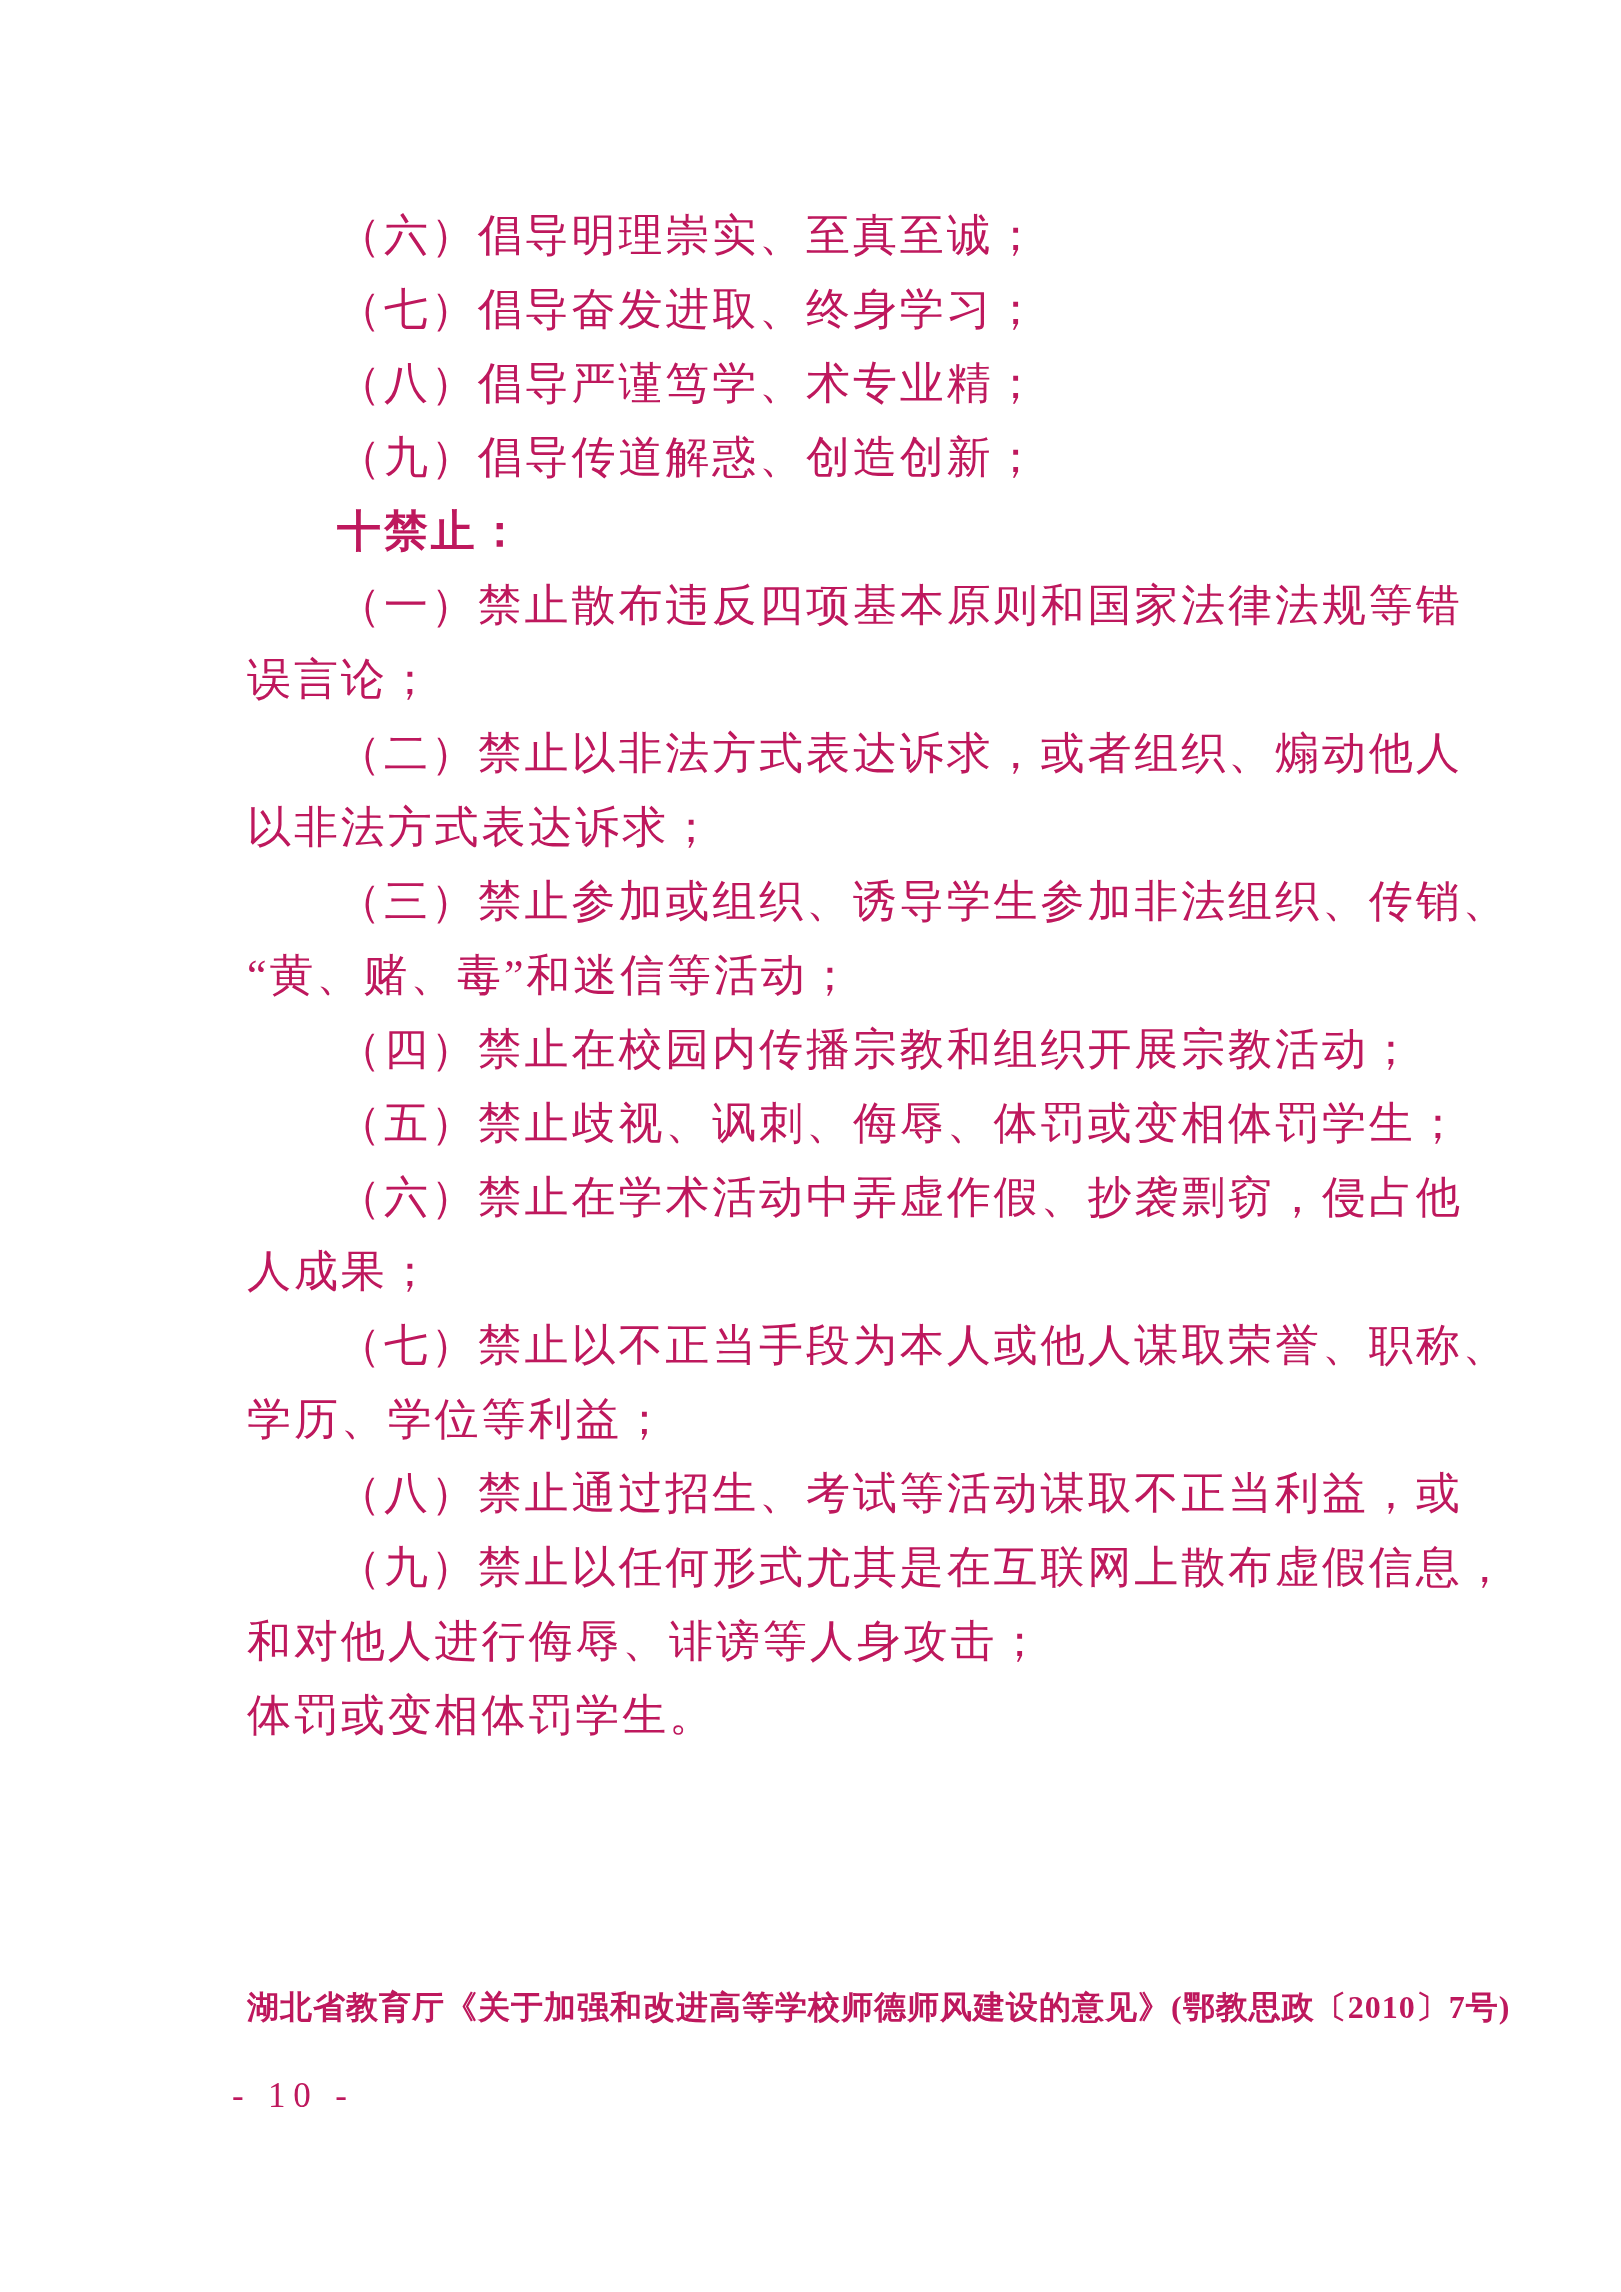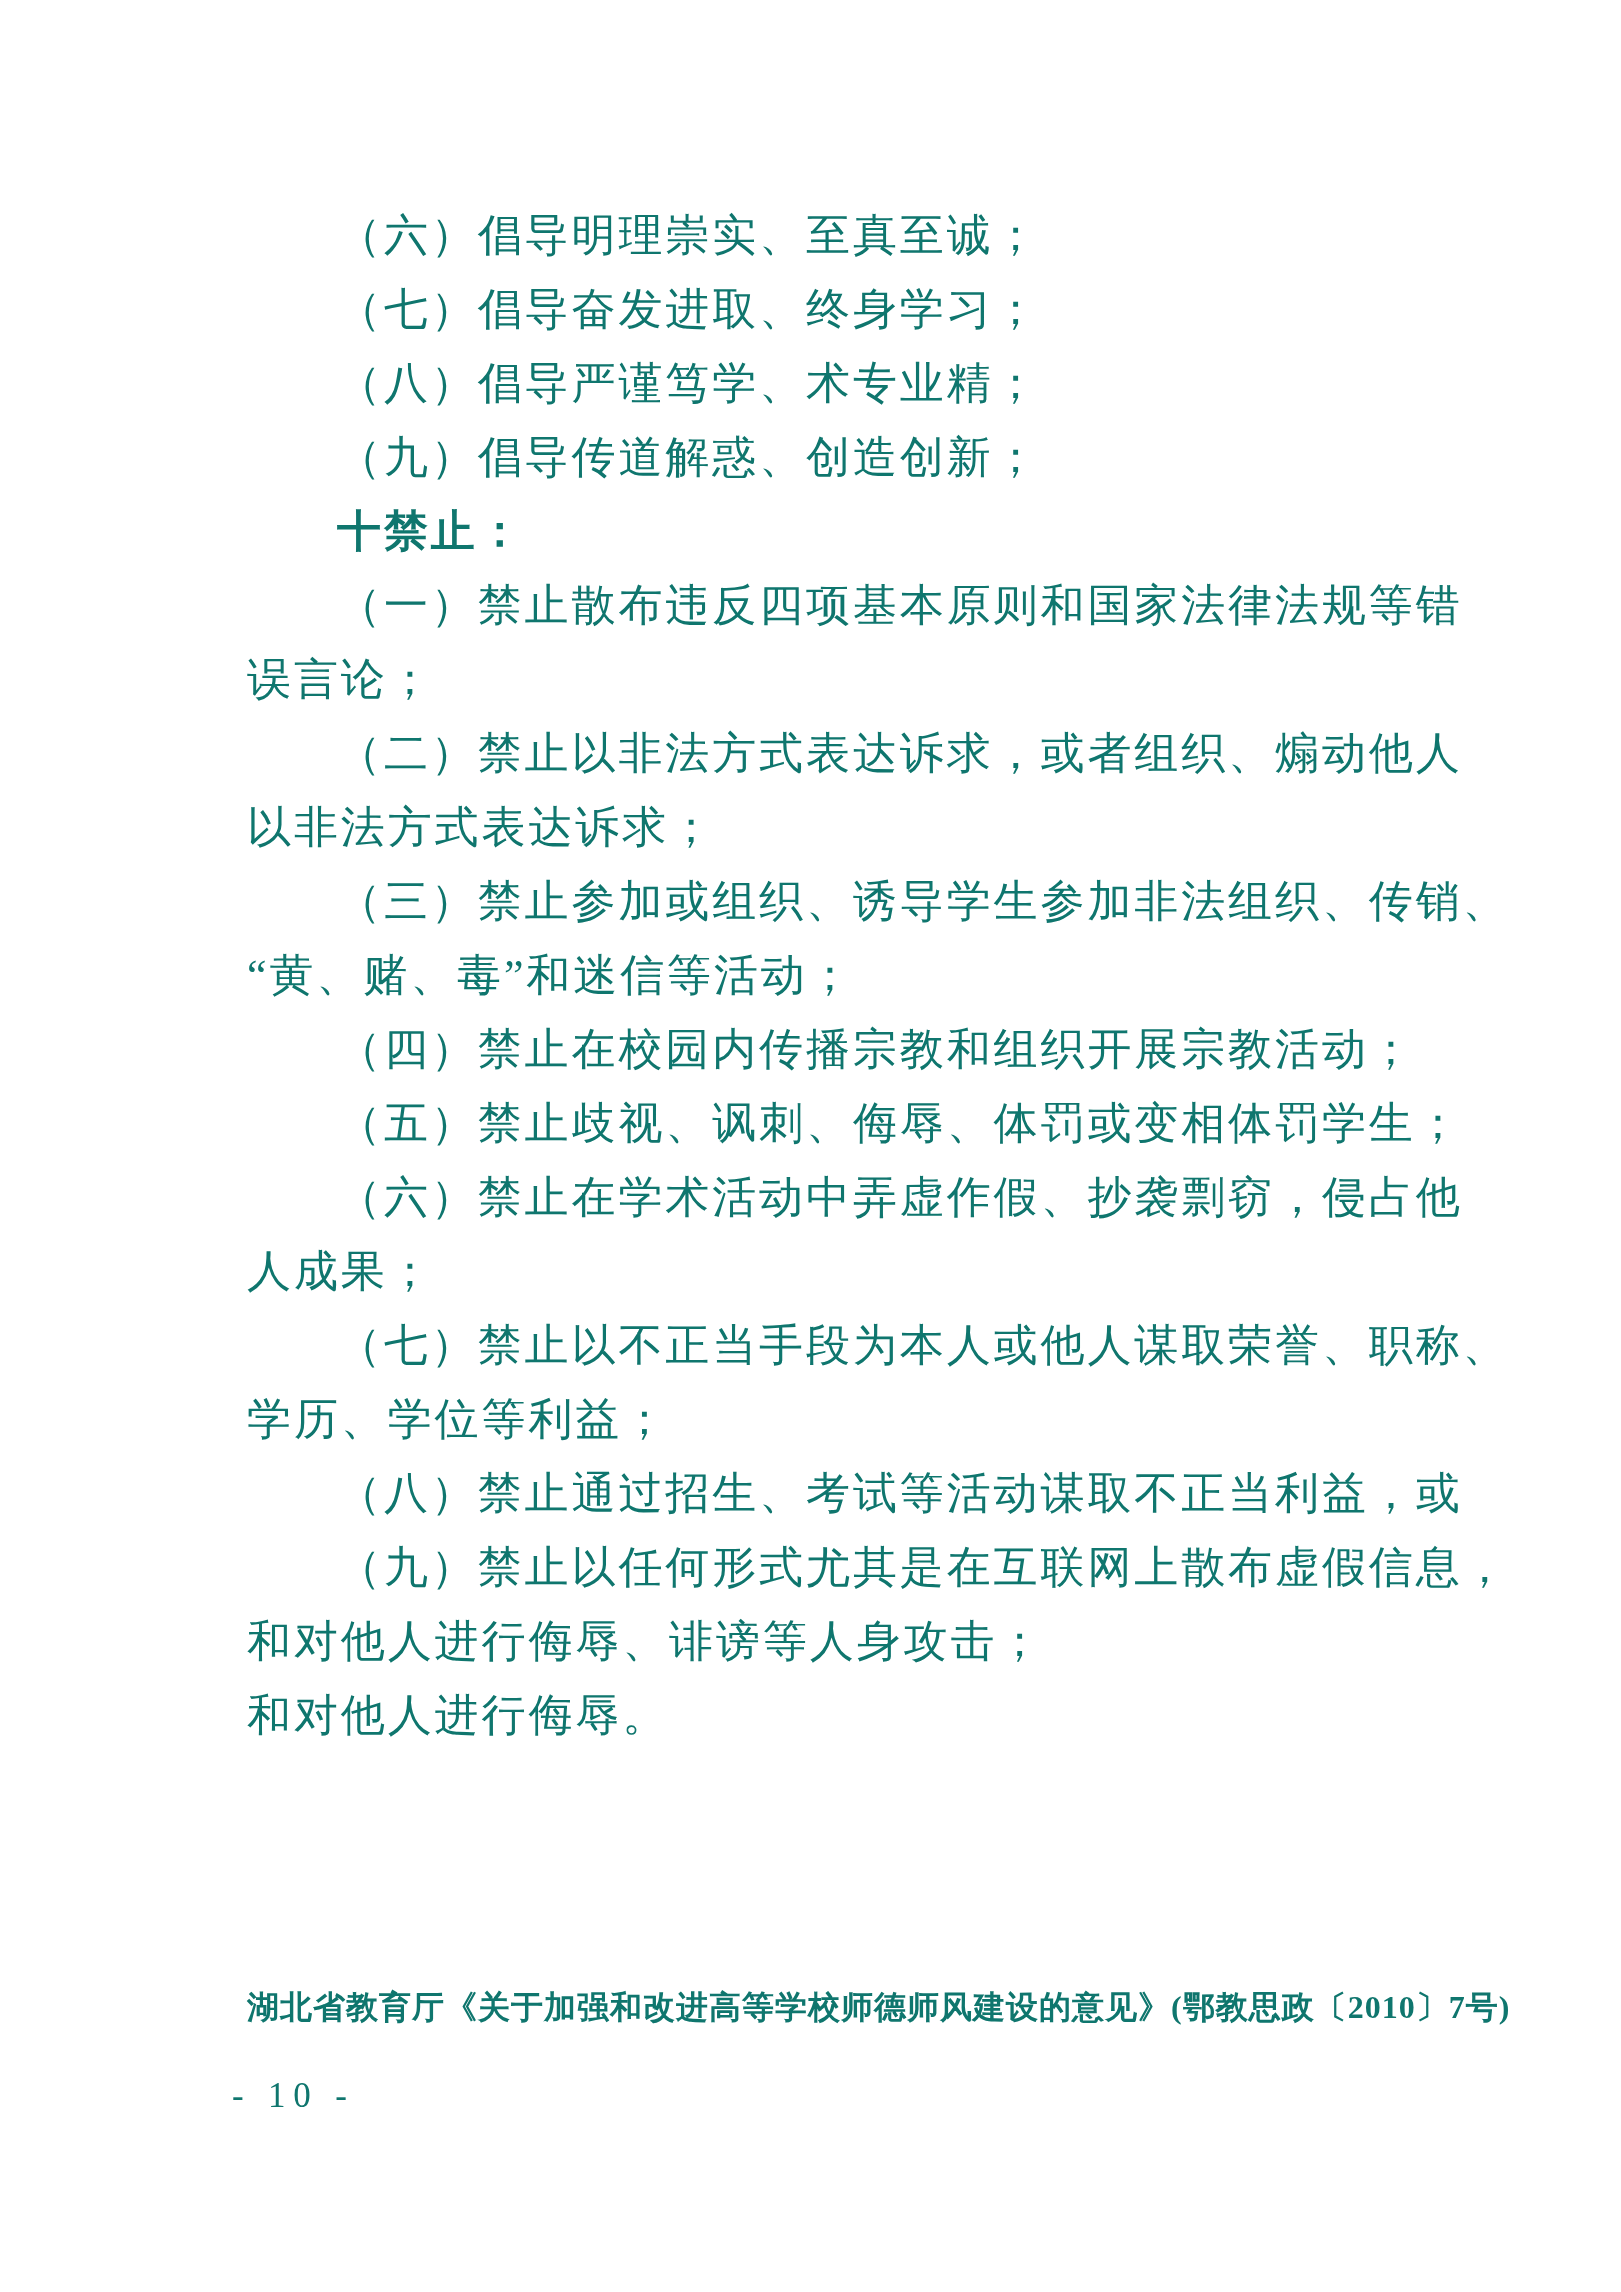--- a/index.html
+++ b/index.html
@@ -7,21 +7,21 @@
     padding: 0;
     background: #e8e8e8;
   }
   .page {
     position: relative;
     width: 1621px;
     height: 2293px;
     margin: 0 auto;
     background: #ffffff;
     font-family: "Liberation Serif", serif;
-    color: #0f766e;
+    color: #be185d;
     overflow: hidden;
   }
   .text-block {
     position: absolute;
     left: 247px;
     top: 199px;
     width: 1149px;
   }
   .line {
     font-size: 44px;
@@ -74,21 +74,21 @@
     <div class="line">“黄、赌、毒”和迷信等活动；</div>
     <div class="line indent">（四）禁止在校园内传播宗教和组织开展宗教活动；</div>
     <div class="line indent">（五）禁止歧视、讽刺、侮辱、体罚或变相体罚学生；</div>
     <div class="line indent">（六）禁止在学术活动中弄虚作假、抄袭剽窃，侵占他</div>
     <div class="line">人成果；</div>
     <div class="line indent">（七）禁止以不正当手段为本人或他人谋取荣誉、职称、</div>
     <div class="line">学历、学位等利益；</div>
     <div class="line indent">（八）禁止通过招生、考试等活动谋取不正当利益，或</div>
     <div class="line indent">（九）禁止以任何形式尤其是在互联网上散布虚假信息，</div>
     <div class="line">和对他人进行侮辱、诽谤等人身攻击；</div>
-    <div class="line">和对他人进行侮辱。</div>
+    <div class="line">体罚或变相体罚学生。</div>
   </div>
 
   <div class="source-note">湖北省教育厅《关于加强和改进高等学校师德师风建设的意见》(鄂教思政〔2010〕7号)</div>
 
   <div class="page-number">- 10 -</div>
 
 </div>
 
 
 </body></html>

